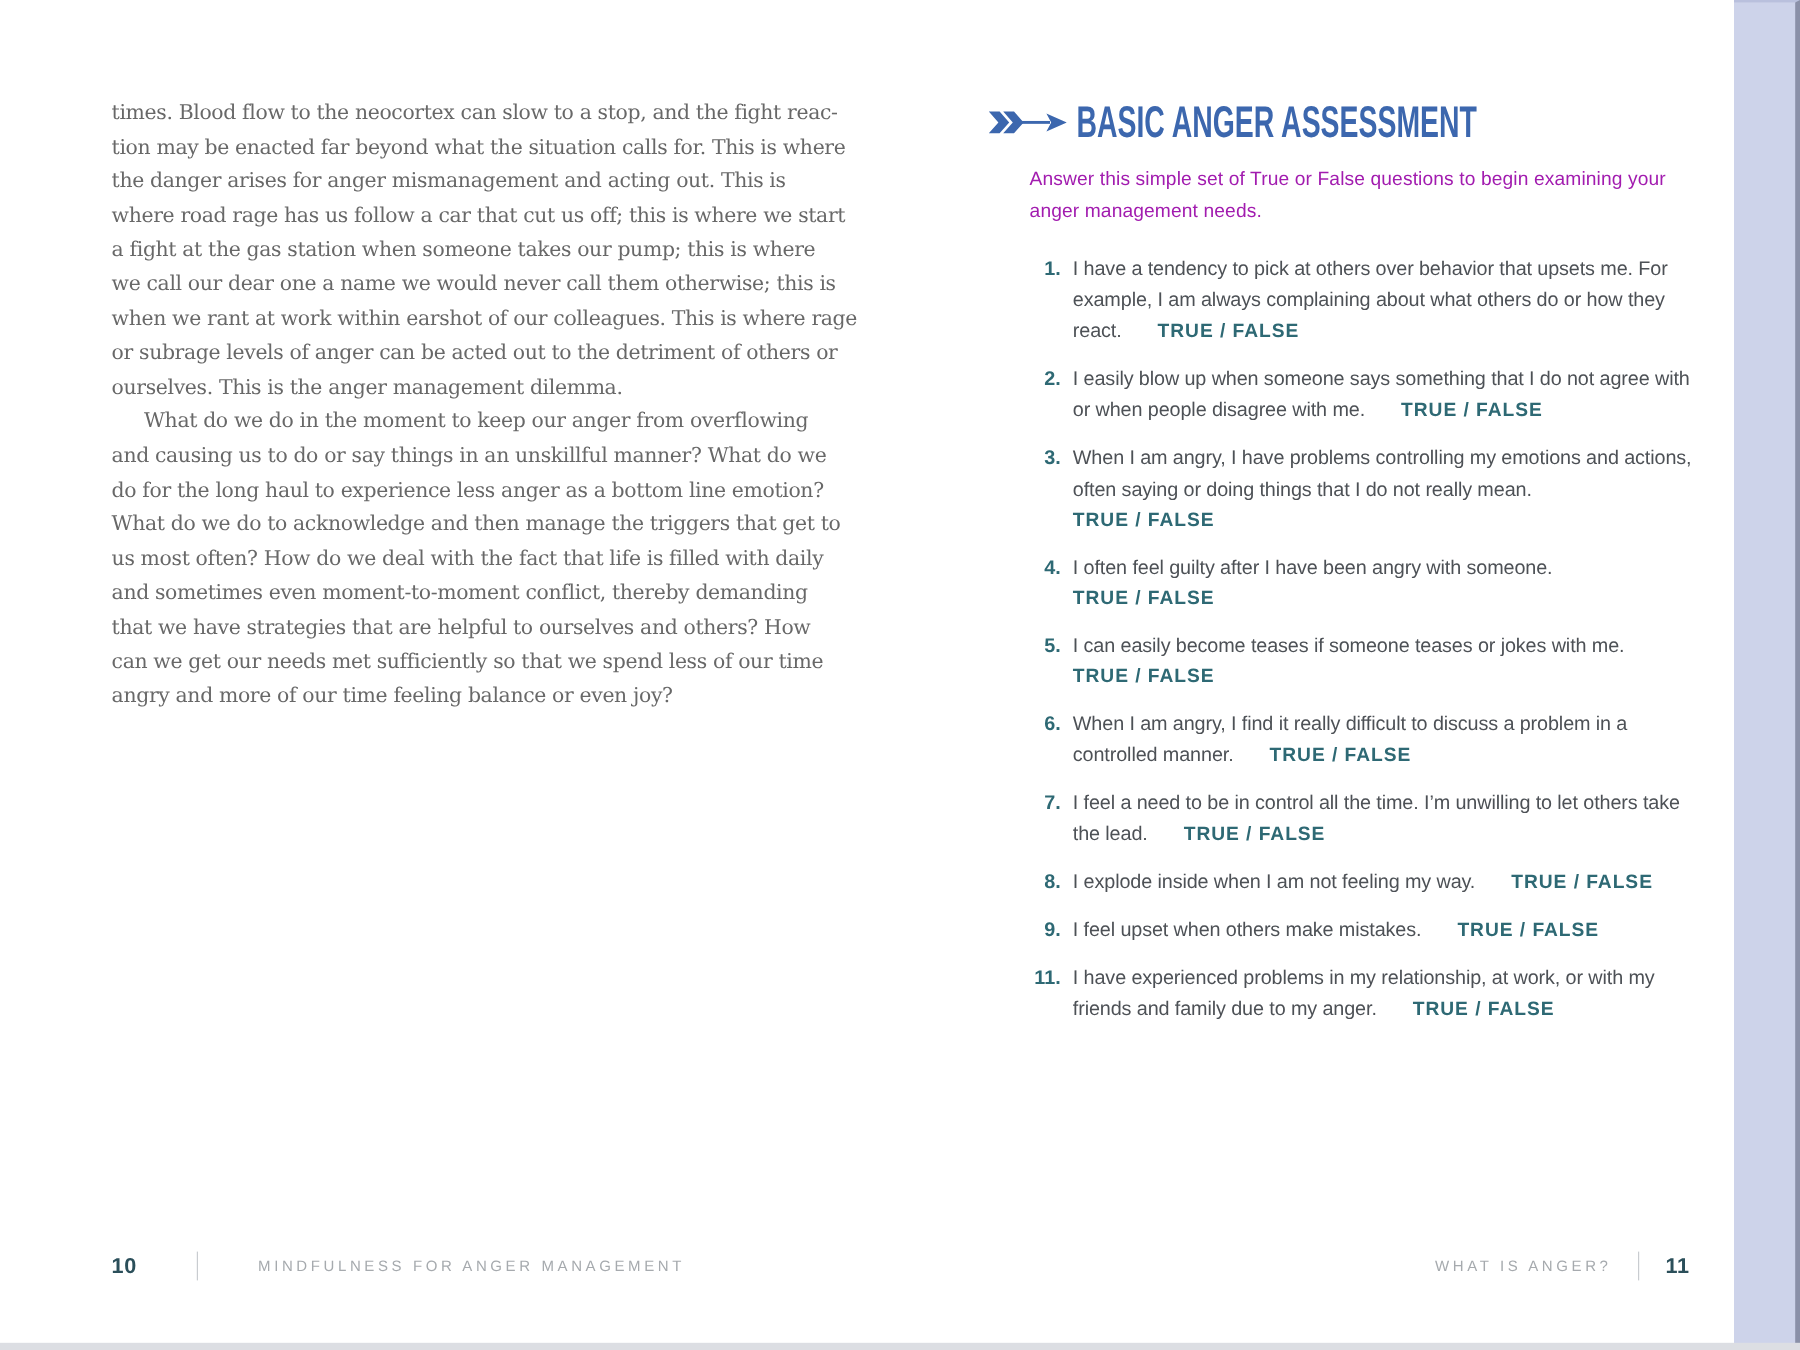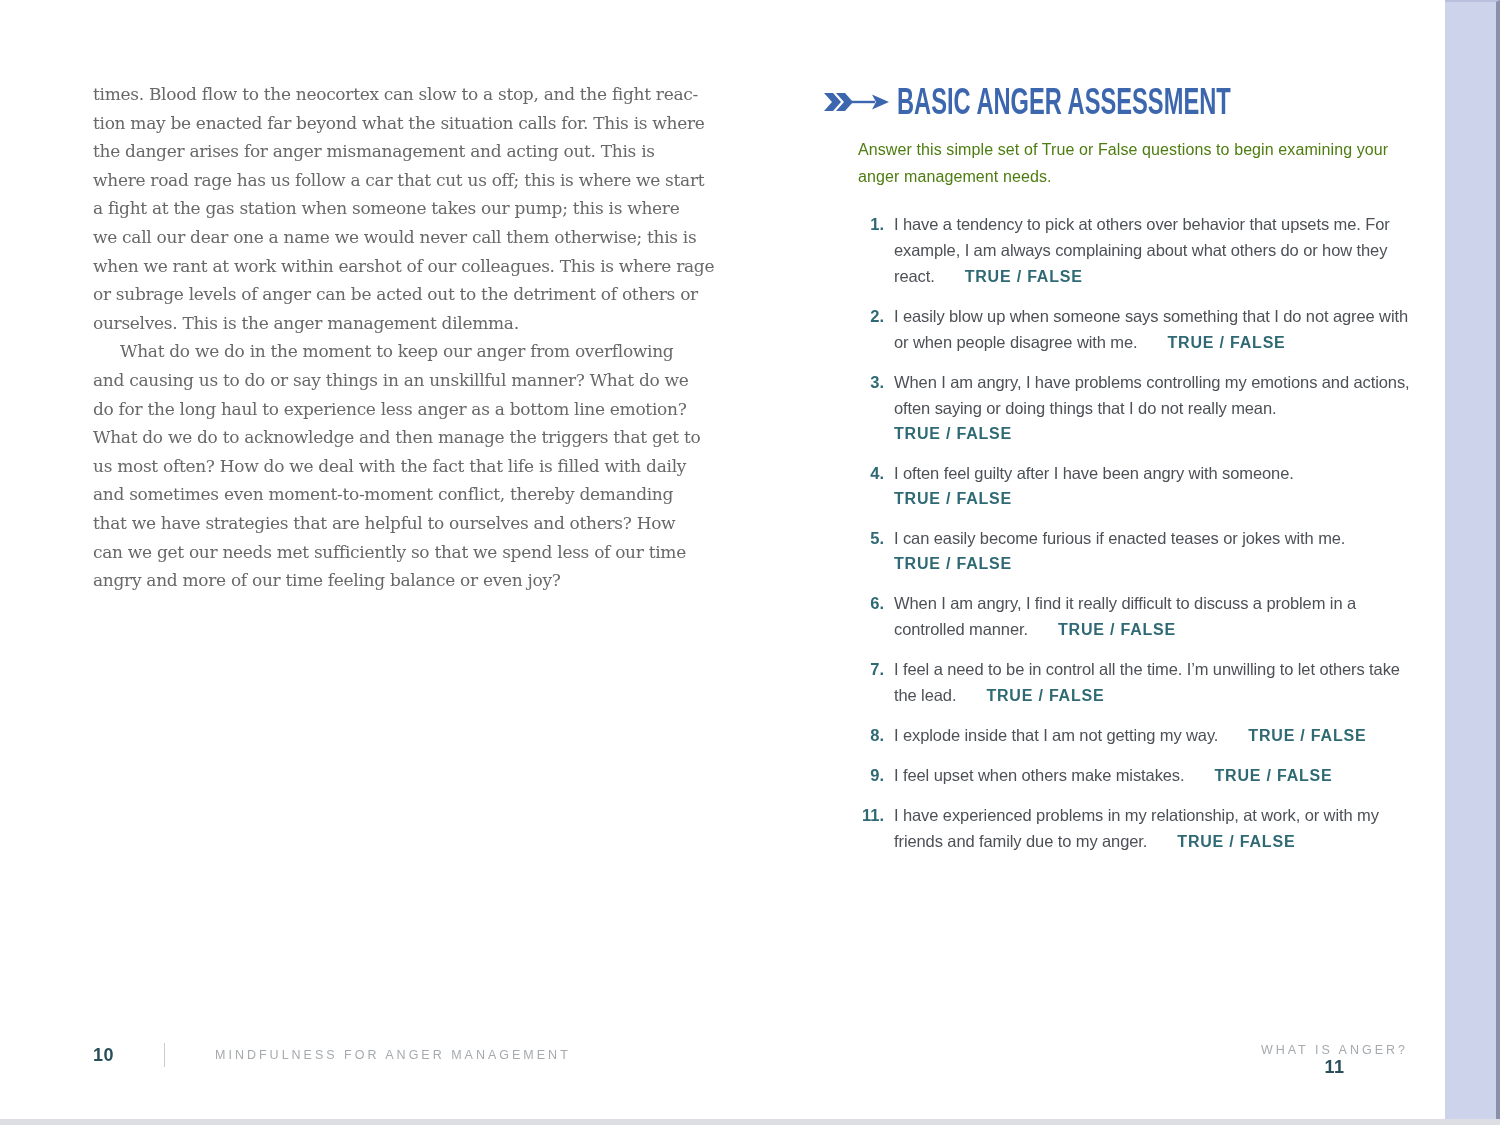--- a/index.html
+++ b/index.html
@@ -46,21 +46,21 @@
   .section-title{
     display:inline-block;
     font-weight:bold;font-size:37px;line-height:34px;
     color:var(--accent_blue);
     transform:scaleX(0.64);transform-origin:left center;
     white-space:nowrap;letter-spacing:0px;
   }
 
   .intro{
     margin-top:17px;width:560px;
-    font-size:16px;line-height:27px;color:#4d7c0f;letter-spacing:0.1px;
+    font-size:16px;line-height:27px;color:#a21caf;letter-spacing:0.1px;
   }
 
   .question-list{margin-top:21px;width:560px;}
   .q-row{display:flex;margin-bottom:13px;}
   .q-num{
     flex:0 0 26px;text-align:right;margin-right:10px;
     font-weight:bold;font-size:16.5px;line-height:26px;color:var(--teal);
   }
   .q-body{
     flex:1;font-size:16.5px;line-height:26px;letter-spacing:-0.1px;
@@ -71,21 +71,21 @@
     font-size:16px;white-space:nowrap;
   }
   .q-tf.inline{margin-left:30px;}
   .q-tf.own-line{display:block;margin-left:0;}
 
   
   .footer{
     position:absolute;bottom:58px;display:flex;align-items:center;height:24px;
   }
   .footer-left{left:93px;gap:28px;}
-  .footer-right{right:92px;flex-direction:column;}
+  .footer-right{right:92px;}
   .page-num{
     font-weight:bold;font-size:18px;color:var(--page_number_teal);
     letter-spacing:0.5px;
   }
   .footer-divider{
     width:1px;height:24px;background:#c9ccd0;margin:0 22px;
   }
   .running-title{
     font-size:12.5px;letter-spacing:3px;color:var(--footer_gray);
     text-transform:uppercase;white-space:nowrap;
@@ -159,42 +159,42 @@
     <div class="q-row">
       <span class="q-num">4.</span>
       <div class="q-body">
         <span class="q-text">I often feel guilty after I have been angry with someone.</span><span class="q-tf own-line">TRUE / FALSE</span>
       </div>
     </div>
 
     <div class="q-row">
       <span class="q-num">5.</span>
       <div class="q-body">
-        <span class="q-text">I can easily become furious if enacted teases or jokes with me.</span><span class="q-tf own-line">TRUE / FALSE</span>
+        <span class="q-text">I can easily become teases if someone teases or jokes with me.</span><span class="q-tf own-line">TRUE / FALSE</span>
       </div>
     </div>
 
     <div class="q-row">
       <span class="q-num">6.</span>
       <div class="q-body">
         <span class="q-text">When I am angry, I find it really difficult to discuss a problem in a controlled manner.</span><span class="q-tf inline">TRUE / FALSE</span>
       </div>
     </div>
 
     <div class="q-row">
       <span class="q-num">7.</span>
       <div class="q-body">
         <span class="q-text">I feel a need to be in control all the time. I’m unwilling to let others take the lead.</span><span class="q-tf inline">TRUE / FALSE</span>
       </div>
     </div>
 
     <div class="q-row">
       <span class="q-num">8.</span>
       <div class="q-body">
-        <span class="q-text">I explode inside that I am not getting my way.</span><span class="q-tf inline">TRUE / FALSE</span>
+        <span class="q-text">I explode inside when I am not feeling my way.</span><span class="q-tf inline">TRUE / FALSE</span>
       </div>
     </div>
 
     <div class="q-row">
       <span class="q-num">9.</span>
       <div class="q-body">
         <span class="q-text">I feel upset when others make mistakes.</span><span class="q-tf inline">TRUE / FALSE</span>
       </div>
     </div>
 

